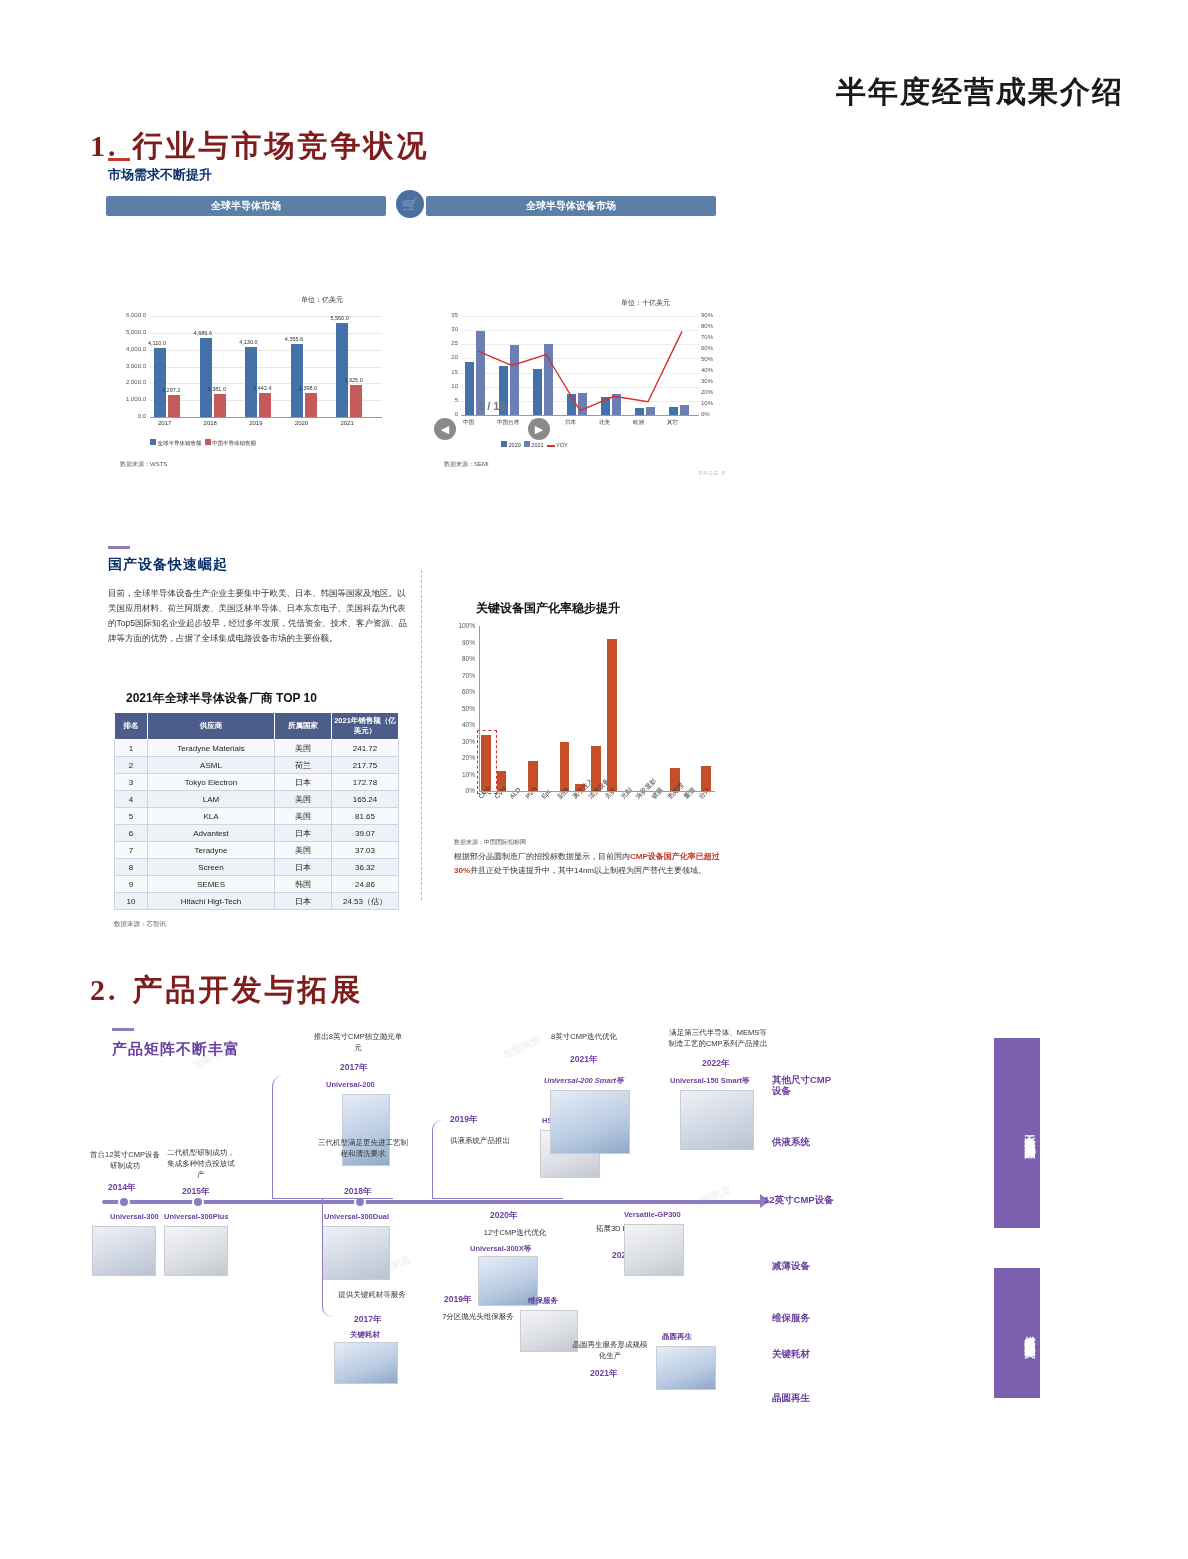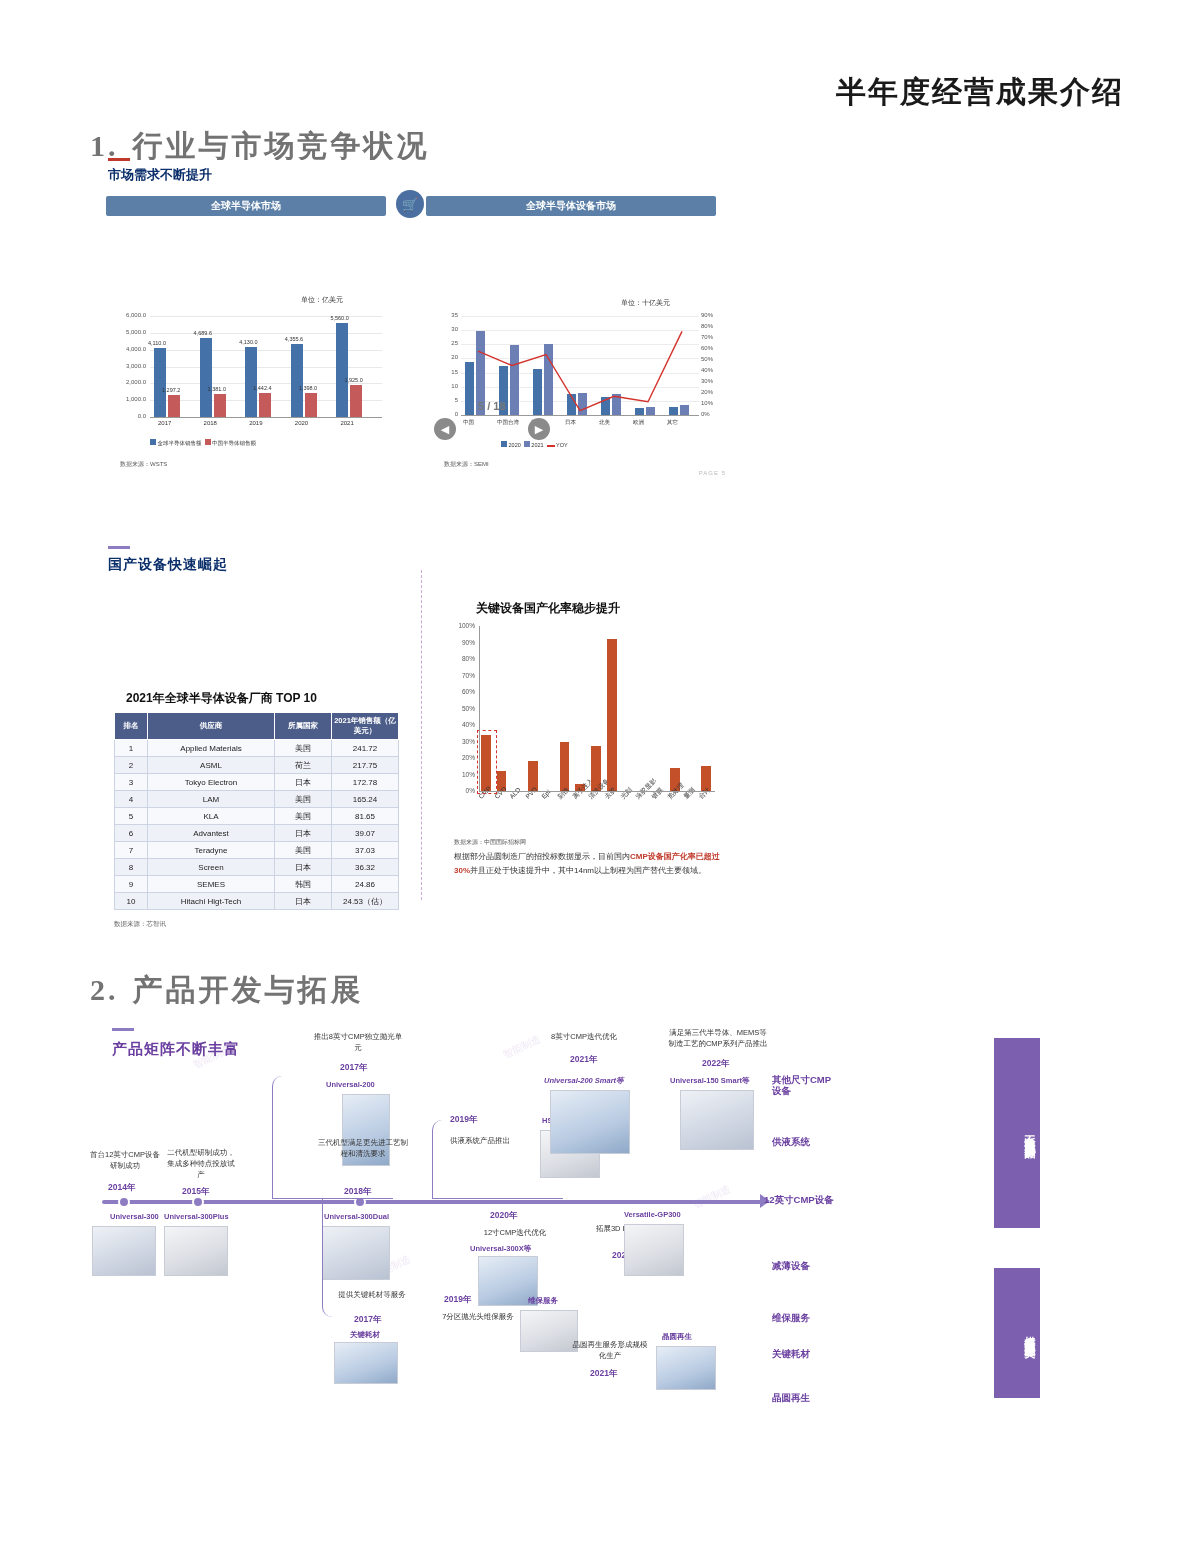--- a/index.html
+++ b/index.html
@@ -12,21 +12,21 @@
 
   
   .doc-title{
     position:absolute;top:72px;right:64px;
     font-family:"Liberation Serif","DejaVu Serif",serif;
     font-size:30px;font-weight:700;letter-spacing:2px;color:#1a1a1a;
   }
   .sec-head{
     position:absolute;left:90px;
     font-family:"Liberation Serif","DejaVu Serif",serif;
-    font-size:30px;font-weight:700;color:#737373;letter-spacing:3px;
+    font-size:30px;font-weight:700;color:#7f1d1d;letter-spacing:3px;
   }
   .sec-head .num{margin-right:14px;}
   #sec1{top:126px;}
   #sec2{top:970px;}
 
   
   .slide1{
     position:absolute;left:96px;top:160px;width:640px;height:320px;
     background:#fff;
   }
@@ -252,35 +252,36 @@
     <div class="src" style="left:348px;top:300px;">数据来源：SEMI</div>
 
     <div class="nav-btn" style="left:338px;top:258px;">◀</div>
     <div class="nav-btn" style="left:432px;top:258px;">▶</div>
     <div class="pagenum">5 / 18</div>
     <div class="page-foot">PAGE 5</div>
   </div>
 
   <div class="slide2">
     <div class="s2-title">国产设备快速崛起</div>
+    <div class="s2-para">目前，全球半导体设备生产企业主要集中于欧美、日本、韩国等国家及地区。以美国应用材料、荷兰阿斯麦、美国泛林半导体、日本东京电子、美国科磊为代表的Top5国际知名企业起步较早，经过多年发展，凭借资金、技术、客户资源、品牌等方面的优势，占据了全球集成电路设备市场的主要份额。</div>
 
     <div class="tbl-title">2021年全球半导体设备厂商 TOP 10</div>
     <table class="top10">
       <thead>
           <tr>
         <th style="width:28px">排名</th>
         <th>供应商</th>
         <th style="width:52px">所属国家</th>
         <th style="width:62px">2021年销售额（亿美元）</th>
       </tr>
         </thead>
       <tbody>
         <tr>
             <td>1</td>
-            <td>Applied Materials</td>
+            <td>Teradyne Materials</td>
             <td>美国</td>
             <td>241.72</td>
           </tr>
         <tr>
             <td>2</td>
             <td>ASML</td>
             <td>荷兰</td>
             <td>217.75</td>
           </tr>
         <tr>

